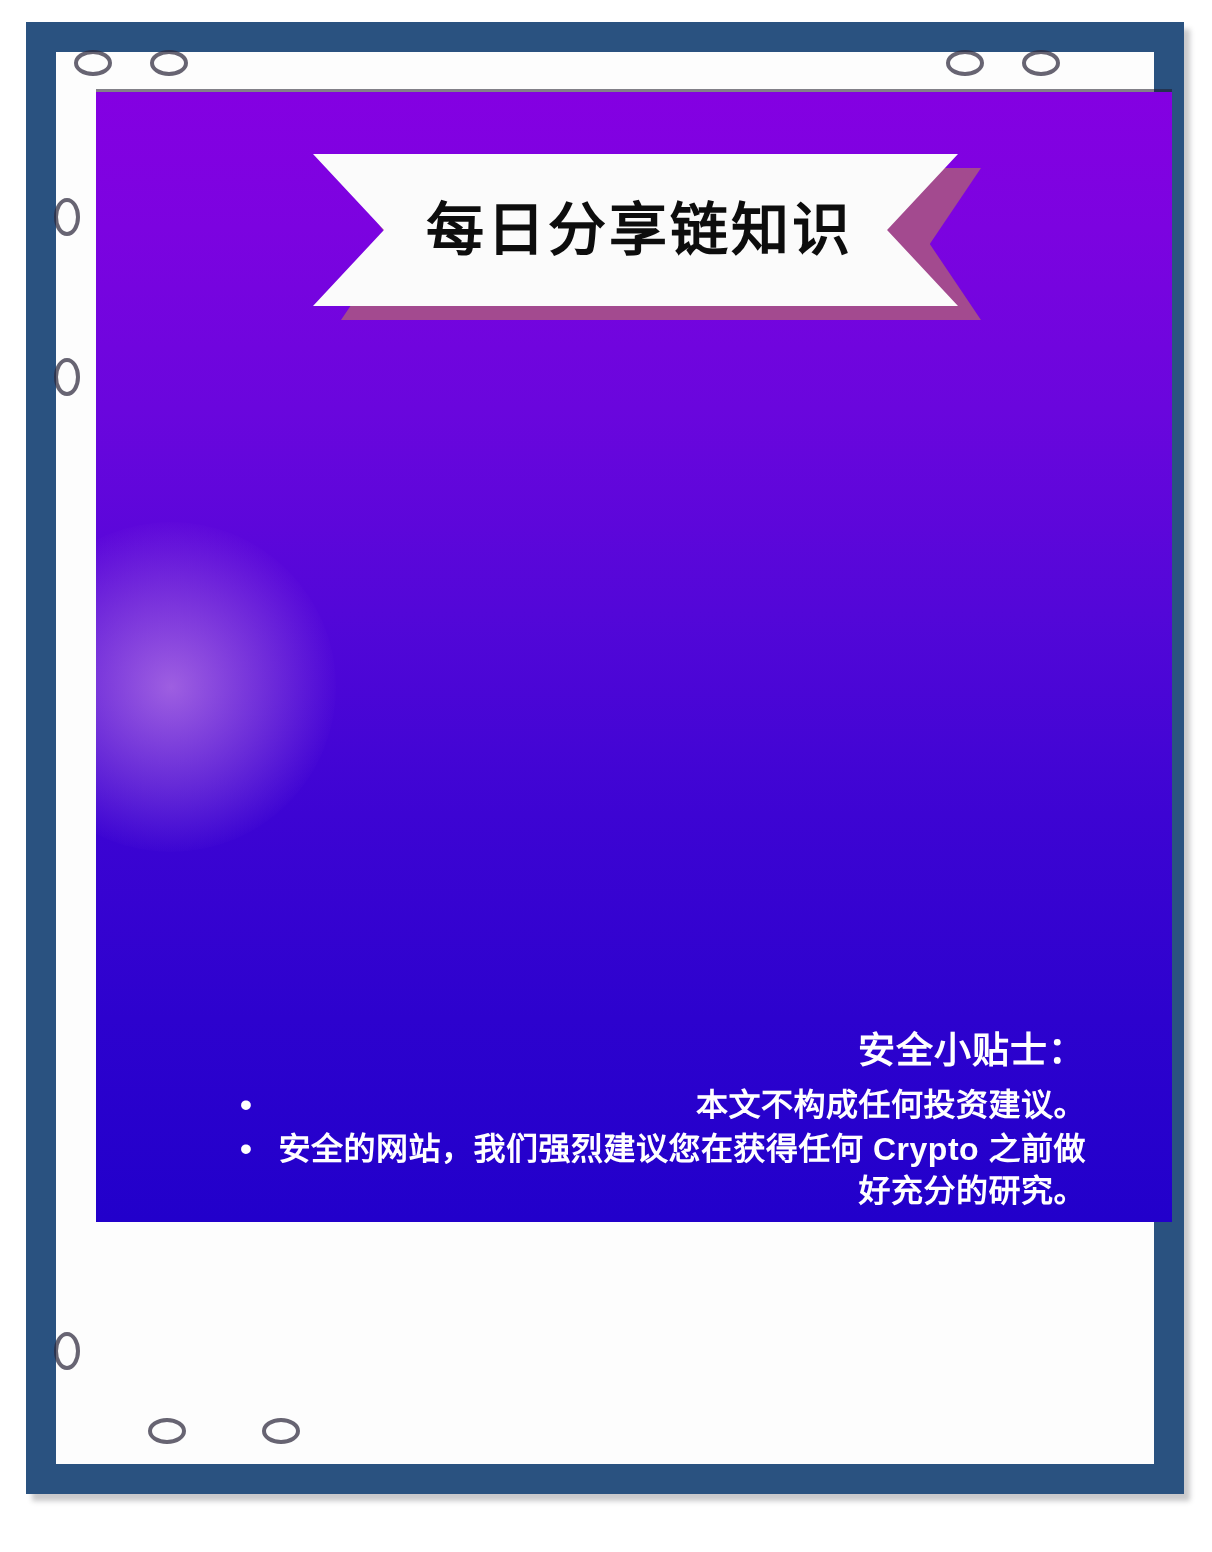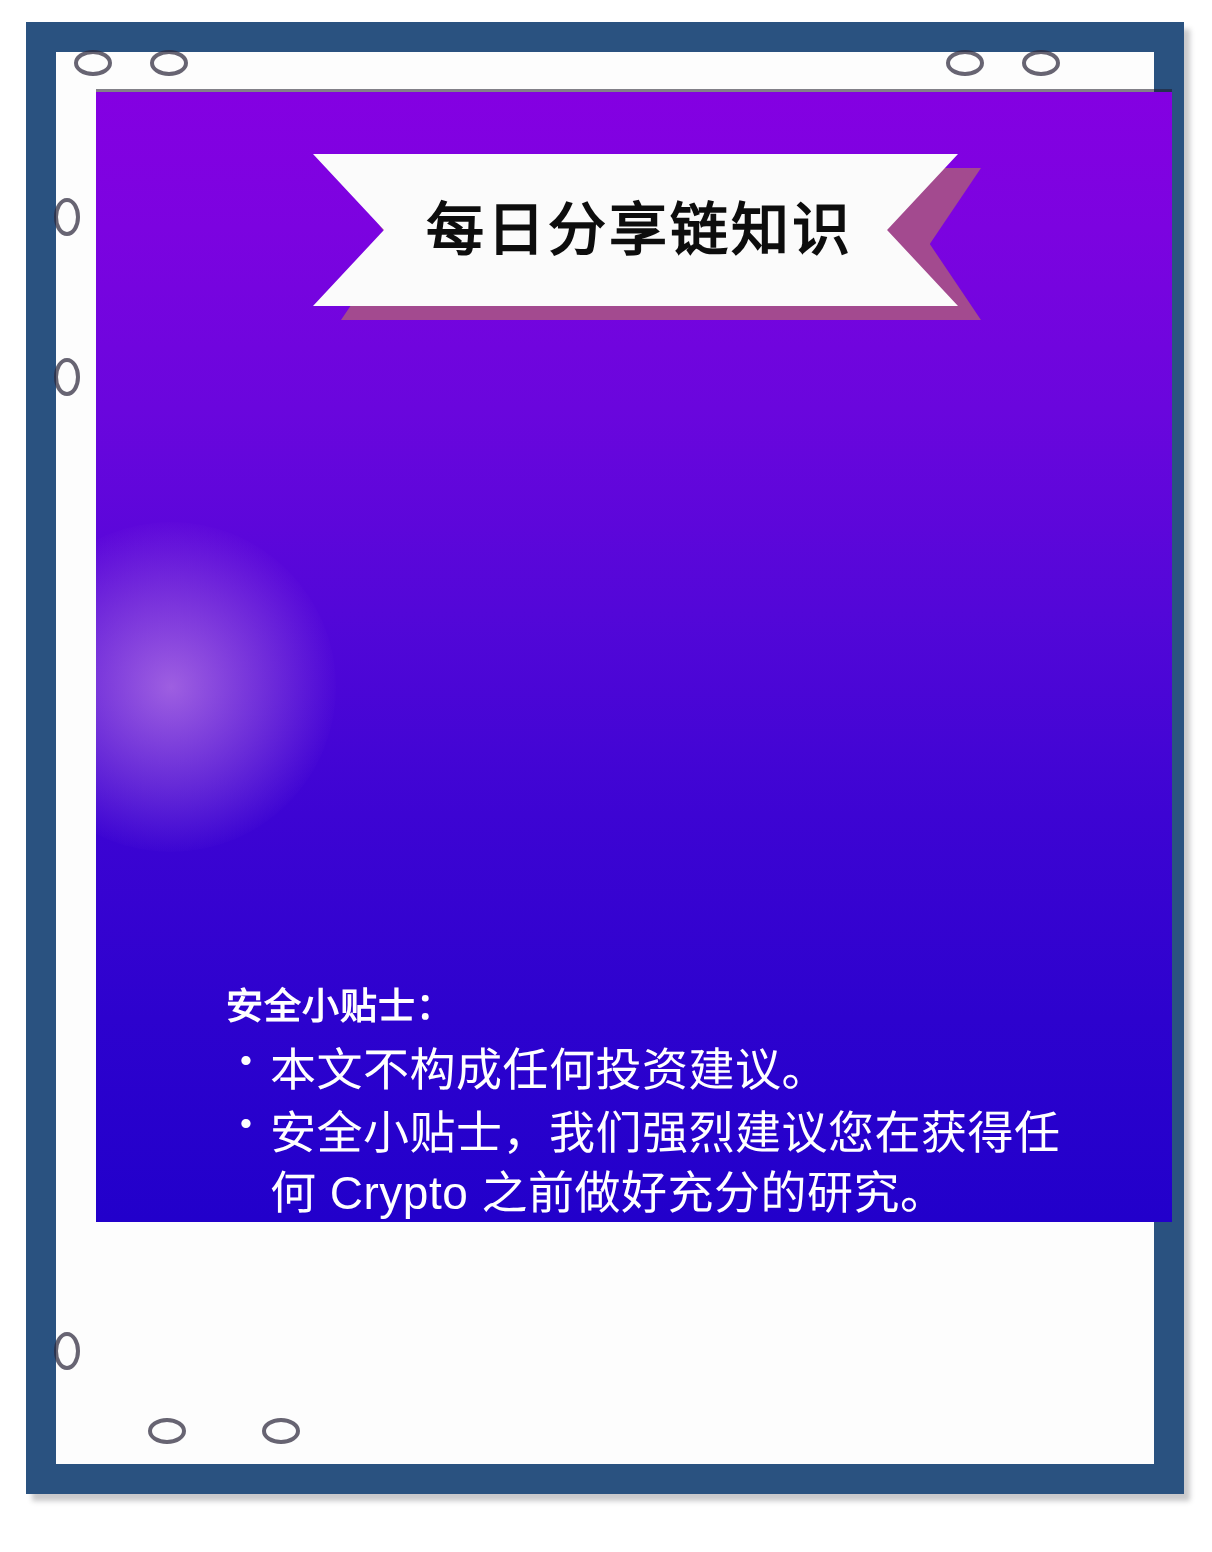--- a/index.html
+++ b/index.html
@@ -162,40 +162,41 @@
   .headline-sub .latin {
     font-family: "DejaVu Sans Mono", "Liberation Mono", monospace;
     font-weight: 700;
     letter-spacing: 4px;
   }
 
   
   .tips {
     position: absolute;
     left: 130px;
-    top: 884px;
+    top: 928px;
     width: 860px;
     color: #ffffff;
+    text-align: right;
   }
   .tips-title {
     font-size: 37px;
     font-weight: 700;
     letter-spacing: 1px;
     margin-bottom: 10px;
   }
   .tips-list {
     margin: 0;
     padding: 0;
     list-style: none;
   }
   .tips-list li {
     position: relative;
     padding-left: 44px;
-    font-size: 46px;
-    font-weight: 400;
+    font-size: 32px;
+    font-weight: 700;
     line-height: 1.32;
     margin-bottom: 2px;
     letter-spacing: 0.5px;
   }
   .tips-list li::before {
     content: "•";
     position: absolute;
     left: 14px;
     top: -2px;
     font-size: 34px;
@@ -257,21 +258,21 @@
         <div class="ribbon">
           <span class="ribbon-text">每日分享链知识</span>
         </div>
       </div>
 
 
       <div class="tips">
         <div class="tips-title">安全小贴士：</div>
         <ul class="tips-list">
           <li>本文不构成任何投资建议。</li>
-          <li>安全小贴士，我们强烈建议您在获得任何 Crypto 之前做好充分的研究。</li>
+          <li>安全的网站，我们强烈建议您在获得任何 Crypto 之前做好充分的研究。</li>
         </ul>
       </div>
 
       <div class="watermark">
         <div class="watermark-box"></div>
         <div class="watermark-text">每日分享链知识</div>
       </div>
 
     </div>
   </div>

